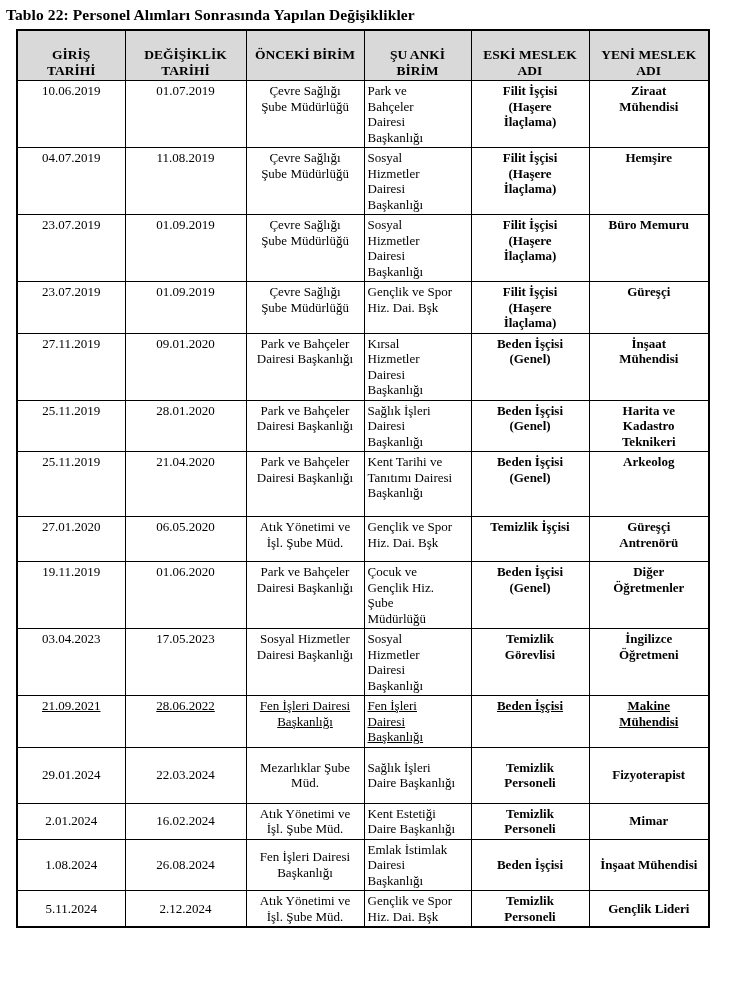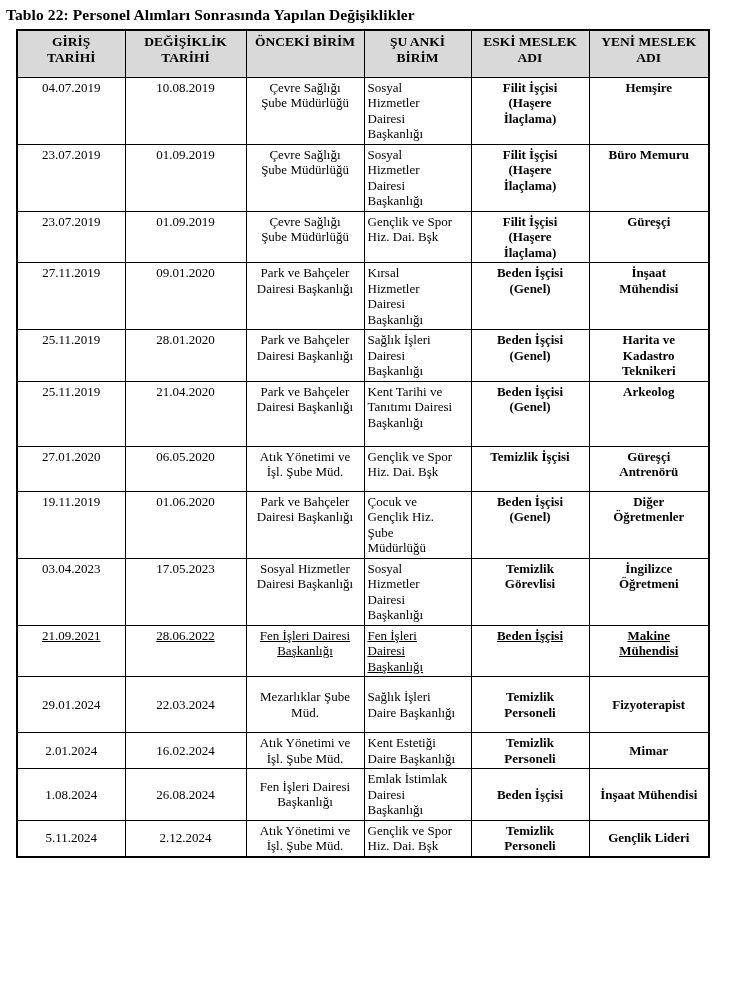--- a/index.html
+++ b/index.html
@@ -38,21 +38,21 @@
     white-space: pre-line;
     overflow: hidden;
     padding: 2px 3px;
   }
   table.main th {
     background: #d9d9d9;
     font-weight: bold;
     text-align: center;
     font-size: 13.5px;
     height: 47px;
-    padding-top: 3px;
+    padding-top: 16px;
   }
   col.w0 { width: 108px; }
   col.w1 { width: 121px; }
   col.w2 { width: 118px; }
   col.w3 { width: 107px; }
   col.w4 { width: 118px; }
   col.w5 { width: 120px; }
   td.c0, td.c1, td.c2 { text-align: center; }
   td.c3 { text-align: left; padding-left: 5px; }
   td.c4, td.c5 { text-align: center; font-weight: bold; }
@@ -83,23 +83,38 @@
         <th>ÖNCEKİ BİRİM</th>
         <th>ŞU ANKİ
 BİRİM</th>
         <th>ESKİ MESLEK
 ADI</th>
         <th>YENİ MESLEK
 ADI</th>
       </tr>
     </thead>
     <tbody>
+        <tr style="height: 65px;">
+          <td class="c0">10.06.2019</td>
+          <td class="c1">01.07.2019</td>
+          <td class="c2">Çevre Sağlığı
+Şube Müdürlüğü</td>
+          <td class="c3">Park ve
+Bahçeler
+Dairesi
+Başkanlığı</td>
+          <td class="c4">Filit İşçisi
+(Haşere
+İlaçlama)</td>
+          <td class="c5">Ziraat
+Mühendisi</td>
+        </tr>
         <tr style="height: 64px;">
           <td class="c0">04.07.2019</td>
-          <td class="c1">10.08.2019</td>
+          <td class="c1">11.08.2019</td>
           <td class="c2">Çevre Sağlığı
 Şube Müdürlüğü</td>
           <td class="c3">Sosyal
 Hizmetler
 Dairesi
 Başkanlığı</td>
           <td class="c4">Filit İşçisi
 (Haşere
 İlaçlama)</td>
           <td class="c5">Hemşire</td>

